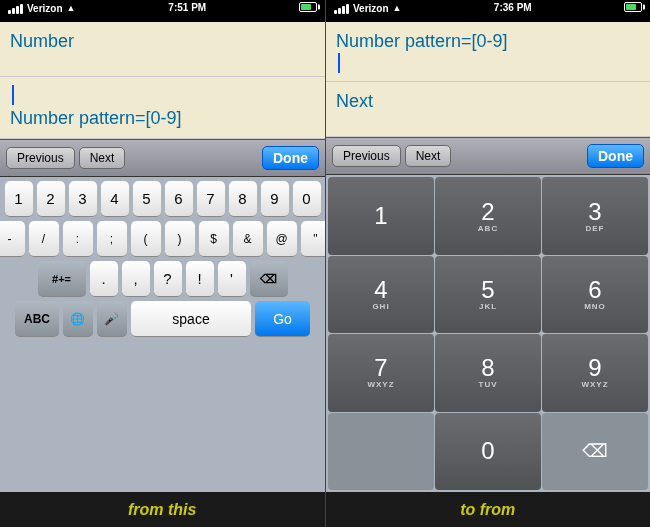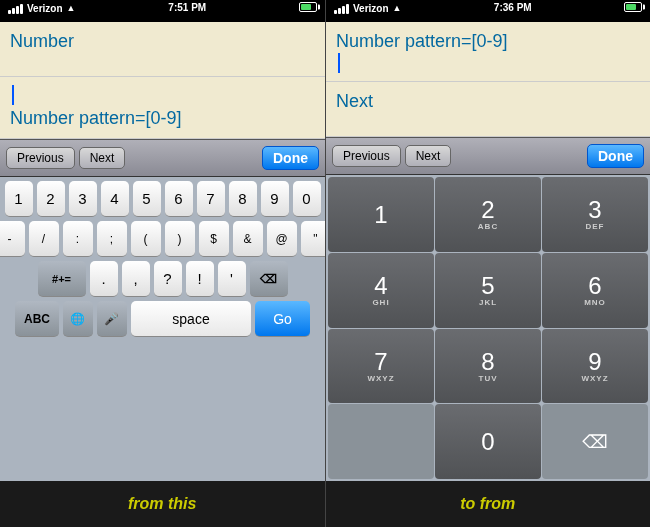--- a/index.html
+++ b/index.html
@@ -244,21 +244,21 @@
       color: #ccc;
       letter-spacing: 1px;
       font-weight: 600;
     }
 
     
     .bottom-labels {
       display: flex;
       flex-direction: row;
       width: 650px;
-      height: 46px;
+      height: 35px;
       background: #1a1a1a;
     }
     .bottom-label {
       width: 325px;
       display: flex;
       align-items: center;
       justify-content: center;
       color: #cccc00;
       font-size: 16px;
       font-weight: bold;

